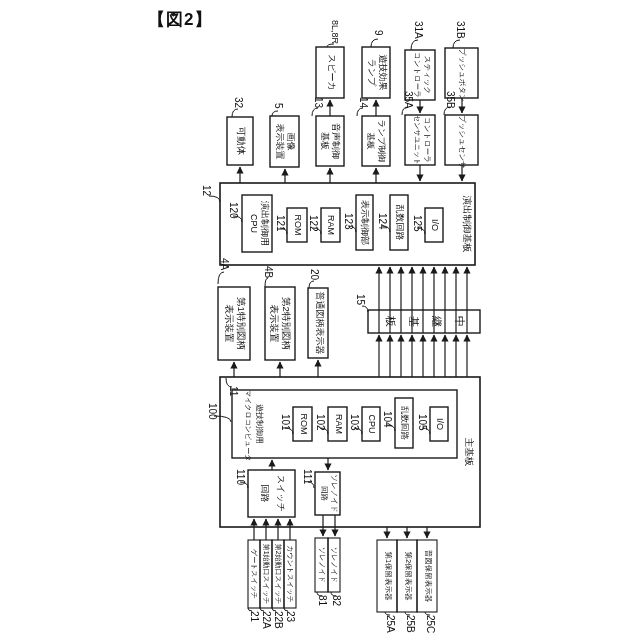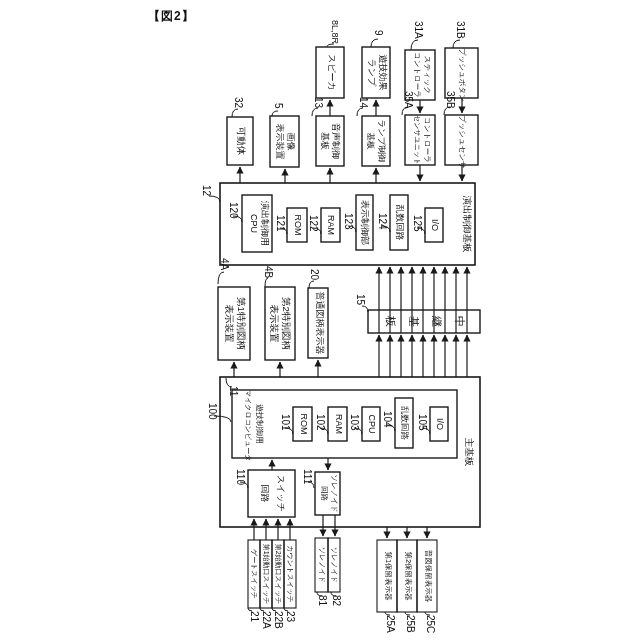--- a/index.html
+++ b/index.html
@@ -1,18 +1,18 @@
 <!DOCTYPE html>
 <html><head>
 <meta charset="utf-8">
 <style>
   html,body{margin:0;padding:0;background:#fff;}
   #stage{position:relative;width:640px;height:640px;background:#fff;overflow:hidden;
          font-family:"Liberation Sans",sans-serif;color:#111;}
-  .fig-label{position:absolute;left:148px;top:8px;font-size:12px;font-weight:bold;letter-spacing:1px;text-align:right;}
+  .fig-label{position:absolute;left:148px;top:8px;font-size:17px;font-weight:bold;letter-spacing:1px;text-align:right;}
   #rot{position:absolute;left:30px;top:175px;width:620px;height:310px;transform:rotate(90deg);}
   #rot svg{position:absolute;left:0;top:0;}
   .t{position:absolute;text-align:center;line-height:1.1;white-space:nowrap;color:#111;}
   .num{position:absolute;font-size:10px;white-space:nowrap;color:#111;}
   .vtext{position:absolute;word-break:break-all;white-space:normal;text-align:center;}
 </style>
 </head>
 <body>
 <div id="stage">
 

